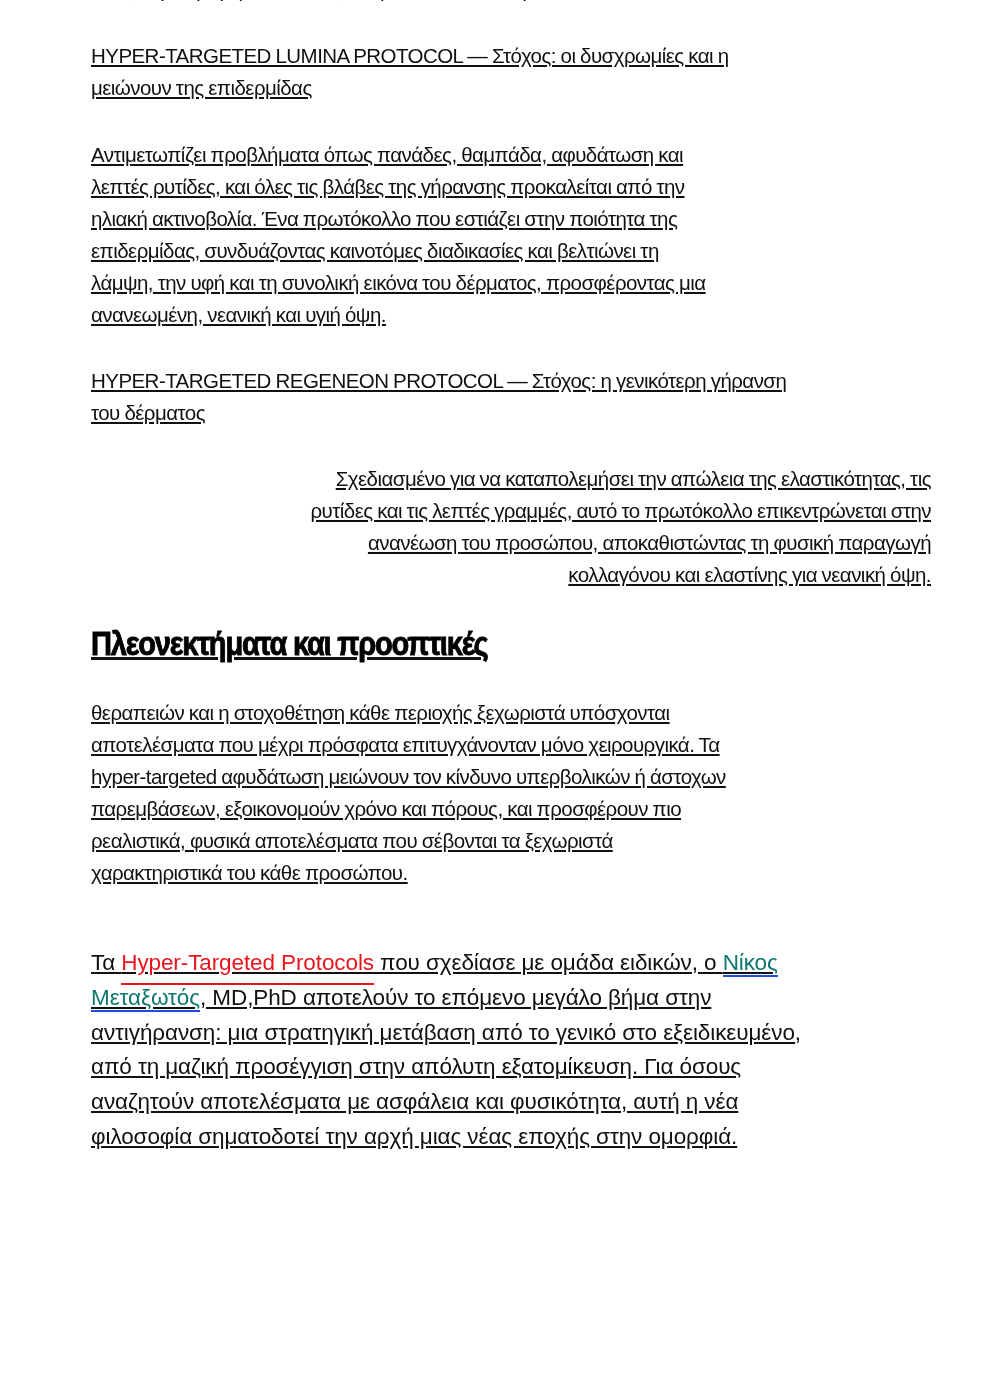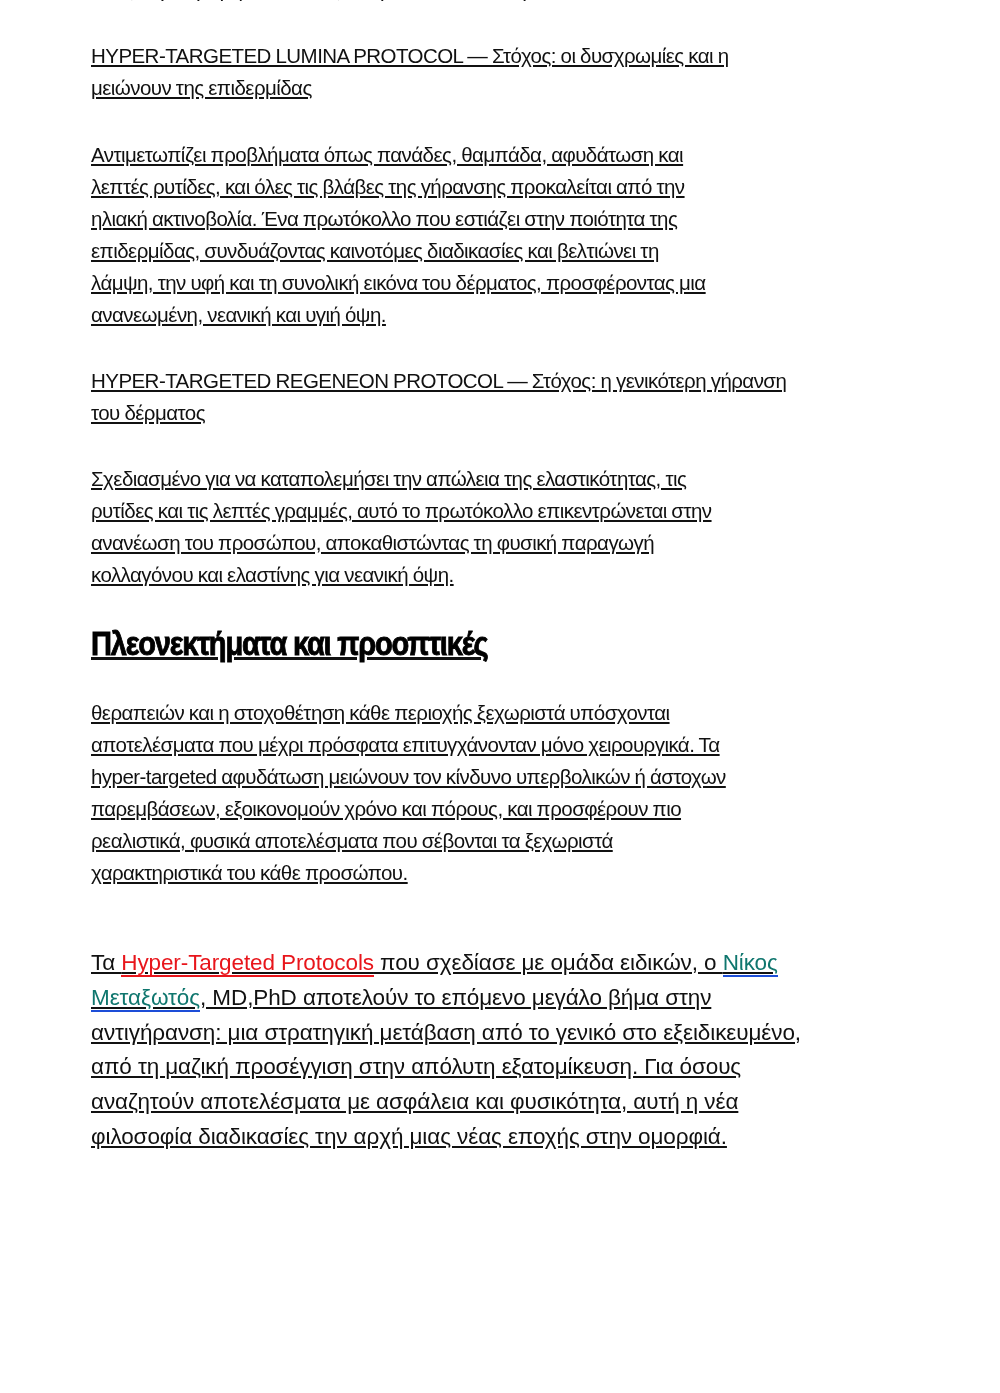--- a/index.html
+++ b/index.html
@@ -64,21 +64,21 @@
       font-size: 22.5px;
       line-height: 34.8px;
       letter-spacing: -0.1px;
       margin: 0;
       color: #111;
     }
     .link-red {
       color: #e8151b;
       text-decoration: none;
       border-bottom: 2px solid #e8151b;
-      padding-bottom: 0px;
+      padding-bottom: 8px;
     }
     .link-underline {
       color: #0f766e;
       text-decoration: none;
       border-bottom: 2px solid #1d4ed8;
     }
     .line { display: block; white-space: nowrap; }
   </style>
 </head>
 <body>
@@ -105,21 +105,21 @@
     </p>
   </div>
 
   <div class="block" style="top:365px;">
     <p class="cond">
       <span class="line">HYPER-TARGETED REGENEON PROTOCOL — Στόχος: η γενικότερη γήρανση</span>
       <span class="line">του δέρματος</span>
     </p>
   </div>
 
-  <div class="block" style="top:463px;">
+  <div class="block" style="top:463px;text-align:right;">
     <p class="cond">
       <span class="line">Σχεδιασμένο για να καταπολεμήσει την απώλεια της ελαστικότητας, τις</span>
       <span class="line">ρυτίδες και τις λεπτές γραμμές, αυτό το πρωτόκολλο επικεντρώνεται στην</span>
       <span class="line">ανανέωση του προσώπου, αποκαθιστώντας τη φυσική παραγωγή</span>
       <span class="line">κολλαγόνου και ελαστίνης για νεανική όψη.</span>
     </p>
   </div>
 
   <div class="block" style="top:624px;">
     <h2 class="heading">Πλεονεκτήματα και προοπτικές</h2>
@@ -140,17 +140,17 @@
     <p class="wide">
       <span class="line">
         <span>Τα </span><a class="link-red" href="#">Hyper-Targeted Protocols</a><span> που σχεδίασε με ομάδα ειδικών, ο </span><a class="link-underline" href="#">Νίκος</a>
       </span>
       <span class="line">
         <a class="link-underline" href="#">Μεταξωτός</a><span>, MD,PhD αποτελούν το επόμενο μεγάλο βήμα στην</span>
       </span>
       <span class="line">αντιγήρανση: μια στρατηγική μετάβαση από το γενικό στο εξειδικευμένο,</span>
       <span class="line">από τη μαζική προσέγγιση στην απόλυτη εξατομίκευση. Για όσους</span>
       <span class="line">αναζητούν αποτελέσματα με ασφάλεια και φυσικότητα, αυτή η νέα</span>
-      <span class="line">φιλοσοφία διαδικασίες την αρχή μιας νέας εποχής στην ομορφιά.</span>
+      <span class="line">φιλοσοφία σηματοδοτεί την αρχή μιας νέας εποχής στην ομορφιά.</span>
     </p>
   </div>
 
 </div>
 
 </body></html>

